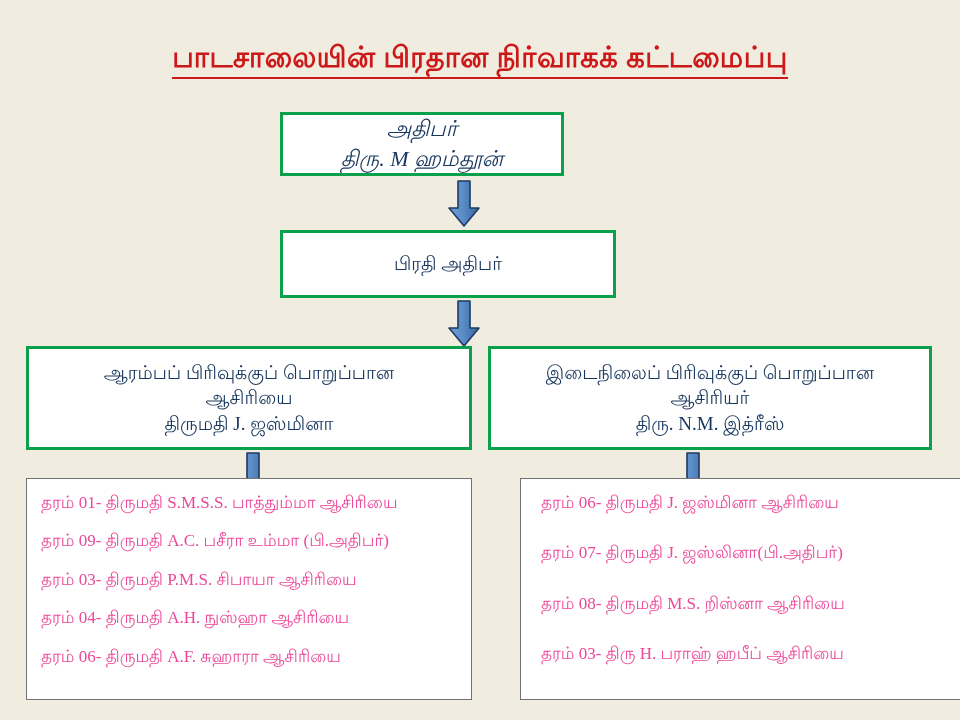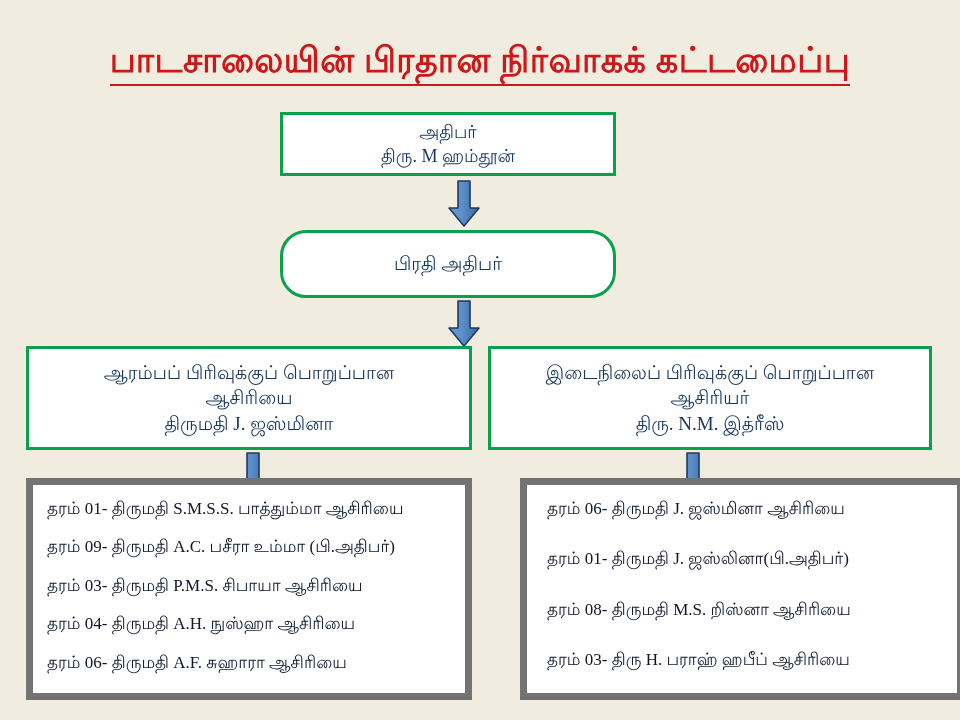--- a/index.html
+++ b/index.html
@@ -21,21 +21,21 @@
   }
 
   
   .chart-title {
     position: absolute;
     left: 0;
     top: 40px;
     width: 960px;
     text-align: center;
     color: #cc1818;
-    font-size: 35px;
+    font-size: 29px;
     font-weight: bold;
     letter-spacing: 0.5px;
     line-height: 1.2;
     white-space: nowrap;
   }
   .chart-title .t-inner {
     display: inline-block;
     border-bottom: 2px solid #cc1818;
     padding-bottom: 2px;
   }
@@ -53,32 +53,32 @@
     align-items: center;
     text-align: center;
     line-height: 1.35;
   }
   .node .line {
     display: block;
     white-space: nowrap;
   }
 
   
-  .node-principal   { left: 280px; top: 112px; width: 336px; height: 64px;  font-size: 18px; }
-  .node-deputy      { left: 280px; top: 230px; width: 336px; height: 68px;  font-size: 19px; border-radius: 26px; }
+  .node-principal   { left: 280px; top: 112px; width: 284px; height: 64px;  font-size: 22px; font-style: italic; }
+  .node-deputy      { left: 280px; top: 230px; width: 336px; height: 68px;  font-size: 19px; }
   .node-primary     { left: 26px;  top: 346px; width: 446px; height: 104px; font-size: 19px; }
   .node-secondary   { left: 488px; top: 346px; width: 444px; height: 104px; font-size: 19px; }
 
   
   .list-box {
     position: absolute;
     background: #ffffff;
-    border: 7px solid #737373;
+    border: 1px solid #737373;
     box-sizing: border-box;
-    color: #0f172a;
+    color: #ec4899;
     display: flex;
     flex-direction: column;
     align-items: flex-start;
     padding: 14px 0 0 14px;
   }
   .list-box-left  { left: 26px;  top: 478px; width: 446px; height: 222px; }
   .list-box-right { left: 488px; top: 478px; width: 444px; height: 222px; margin-left: 32px; }
 
   .list-row {
     font-size: 17px;
@@ -186,18 +186,18 @@
   <div class="list-box list-box-left" id="primary-grades-box">
       <div class="list-row">தரம்  01-  திருமதி  S.M.S.S.  பாத்தும்மா  ஆசிரியை</div>
       <div class="list-row">தரம்  09-  திருமதி  A.C.  பசீரா  உம்மா  (பி.அதிபர்)</div>
       <div class="list-row">தரம்  03-  திருமதி  P.M.S.  சிபாயா  ஆசிரியை</div>
       <div class="list-row">தரம்  04-  திருமதி  A.H.  நுஸ்ஹா  ஆசிரியை</div>
       <div class="list-row">தரம்  06-  திருமதி  A.F.  சுஹாரா  ஆசிரியை</div>
     </div>
 
   <div class="list-box list-box-right" id="secondary-grades-box">
       <div class="list-row">தரம்  06-  திருமதி  J.  ஜஸ்மினா  ஆசிரியை</div>
-      <div class="list-row">தரம்  01-  திருமதி  J.  ஜஸ்லினா(பி.அதிபர்)</div>
+      <div class="list-row">தரம்  07-  திருமதி  J.  ஜஸ்லினா(பி.அதிபர்)</div>
       <div class="list-row">தரம்  08-  திருமதி  M.S.  றிஸ்னா  ஆசிரியை</div>
       <div class="list-row">தரம்  03-  திரு  H.  பராஹ்  ஹபீப்  ஆசிரியை</div>
     </div>
 
 </div>
 
 </body></html>

